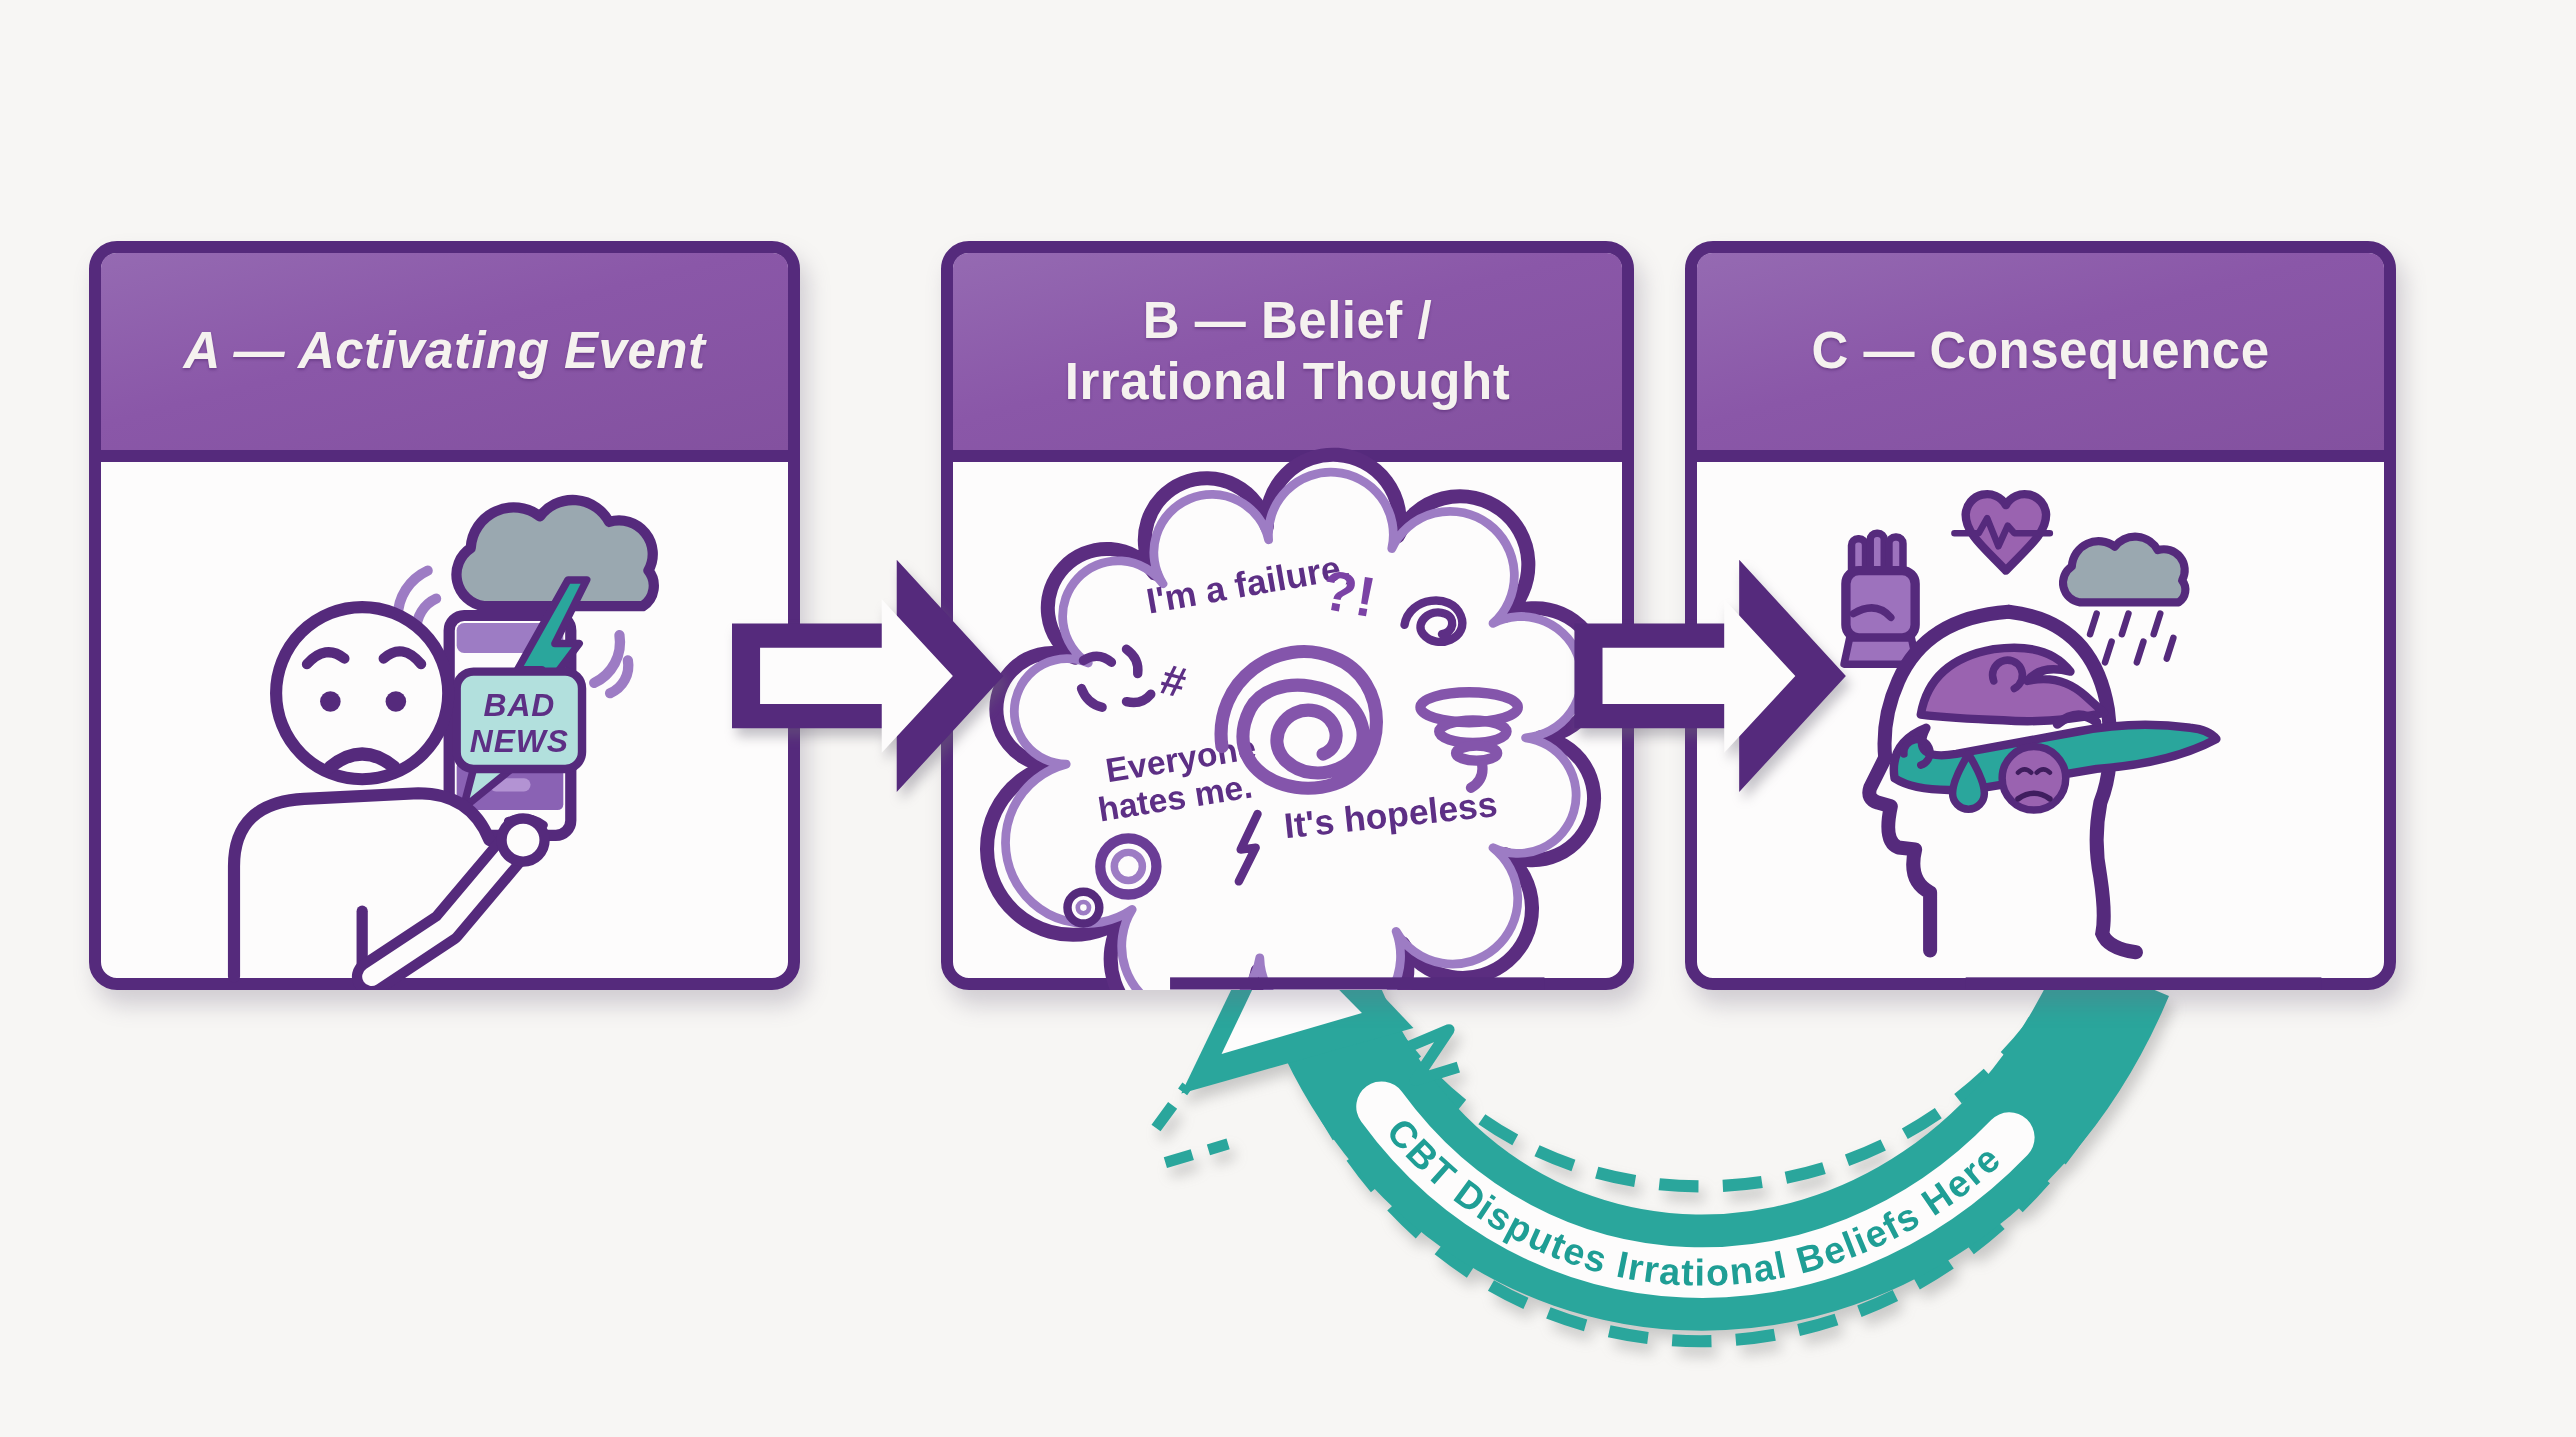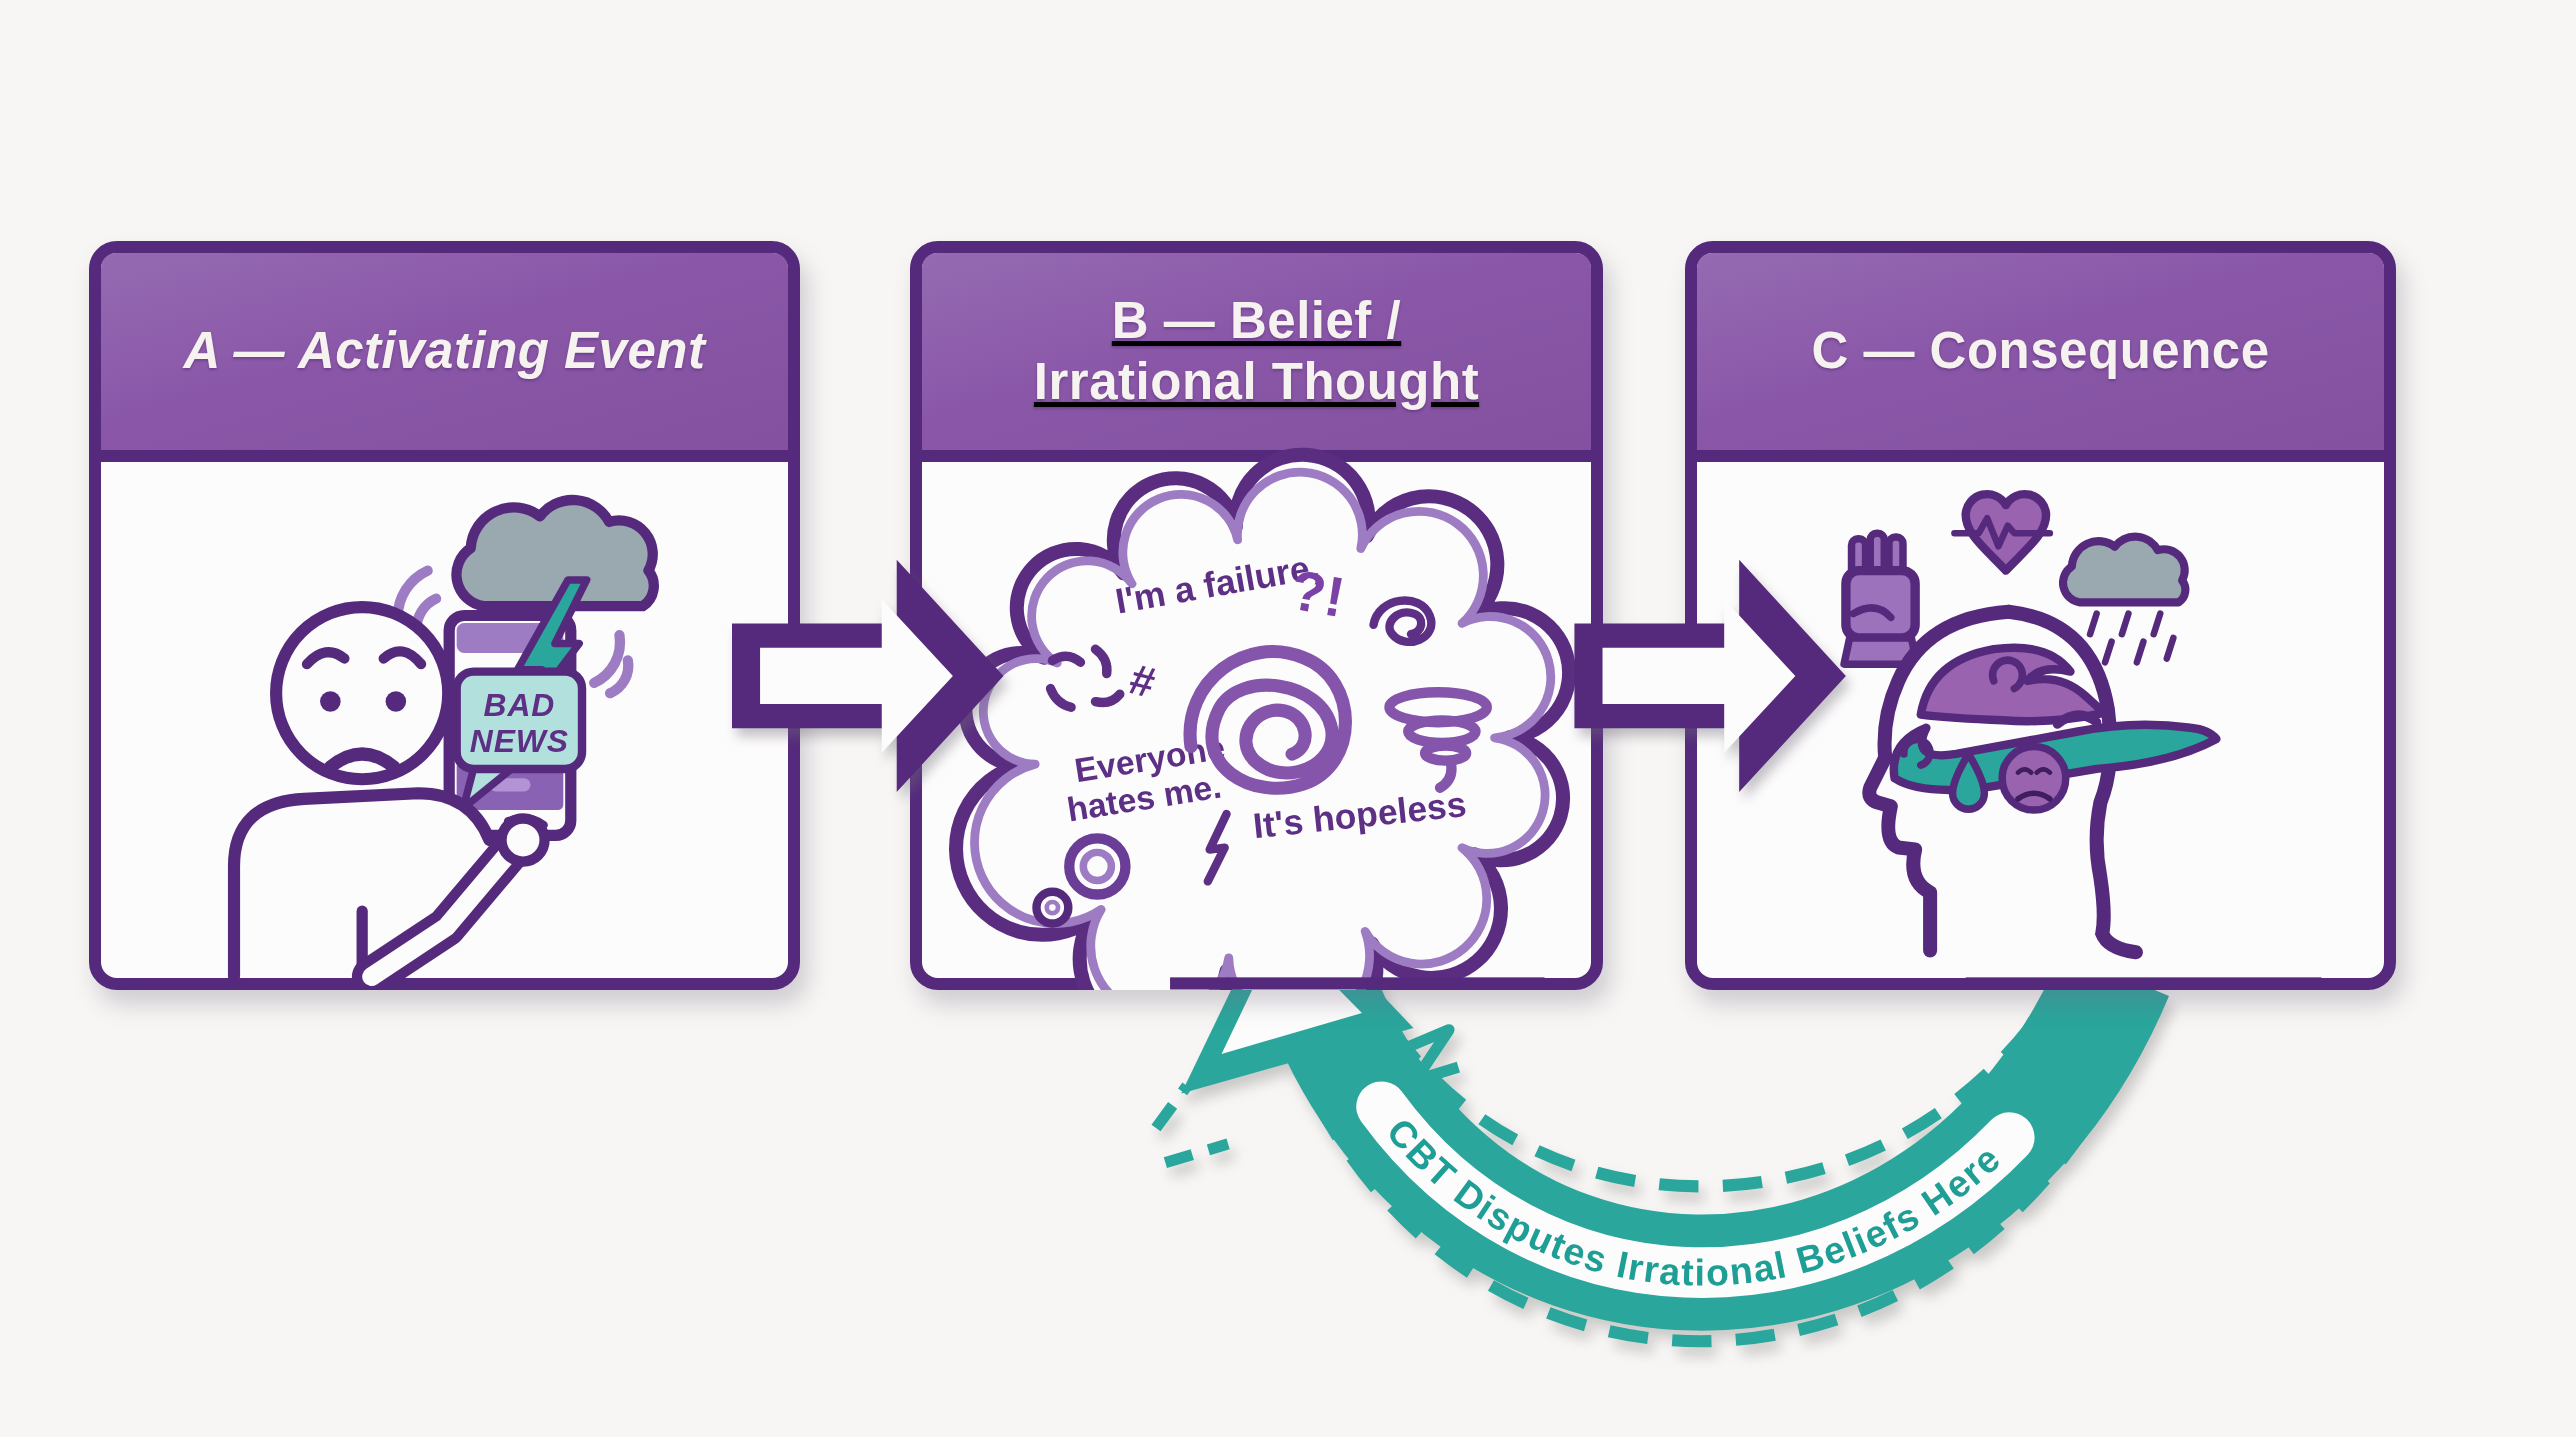--- a/index.html
+++ b/index.html
@@ -5,21 +5,21 @@
   html,body{margin:0;padding:0;background:#e9e7e6;}
   .canvas{position:relative;width:2576px;height:1438px;background:#f7f6f4;overflow:hidden;
           font-family:"Liberation Sans",sans-serif;}
   .layer{position:absolute;left:0;top:0;width:2576px;height:1438px;}
   #teal-layer{z-index:1;}
   #arrows-layer{z-index:3;pointer-events:none;}
   .box{position:absolute;top:241px;height:749px;background:#fdfcfc;border:12px solid #552a7c;
        border-radius:28px;box-sizing:border-box;z-index:2;
        box-shadow:7.5px 15px 22.5px rgba(110,100,125,.28);}
   #boxA{left:89px;width:711px;font-style:italic;}
-  #boxB{left:910px;width:693px;text-decoration:underline;}
+  #boxB{left:941px;width:693px;}
   #boxC{left:1685px;width:711px;}
   .hdr{height:197px;border-bottom:12px solid #552a7c;border-radius:15px 15px 0 0;
        background:linear-gradient(165deg,#956ab2 0%,#8a57a8 45%,#83519f 100%);
        display:flex;flex-direction:column;align-items:center;justify-content:center;
        color:#f5f2ef;font-weight:bold;font-size:51px;line-height:1.18;text-align:center;
        letter-spacing:0.5px;text-shadow:0 1.9px 2.8px rgba(60,20,90,.35);}
   .art{position:absolute;left:-12px;top:-12px;}
   svg text{font-family:"Liberation Sans",sans-serif;}
 </style>
 </head>

